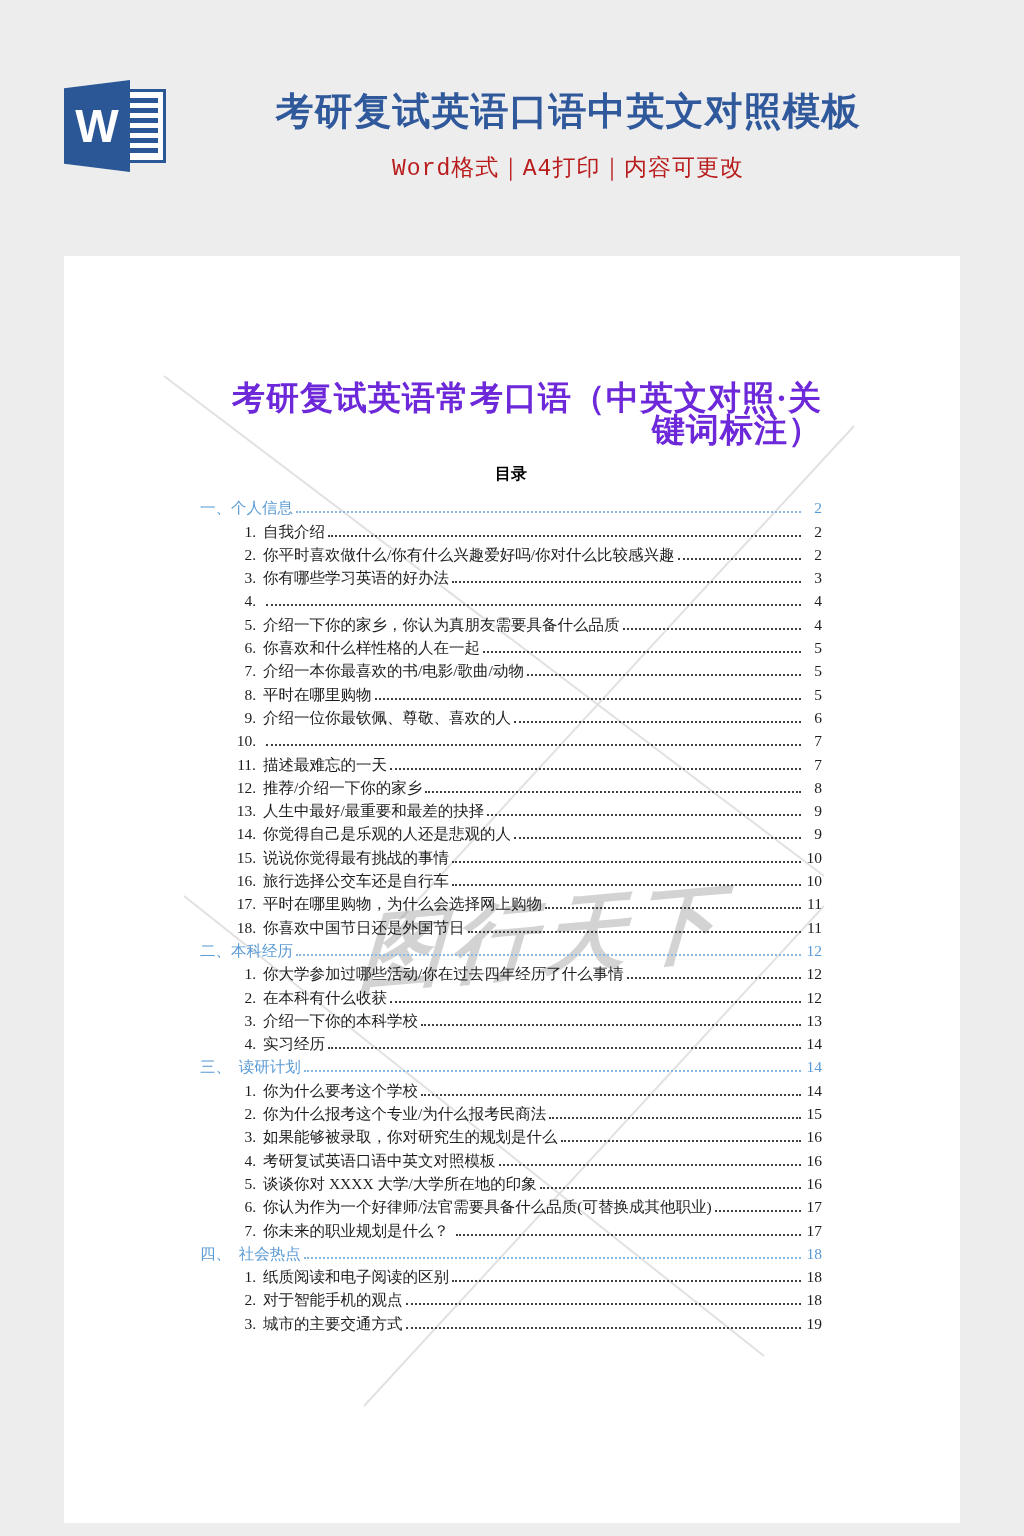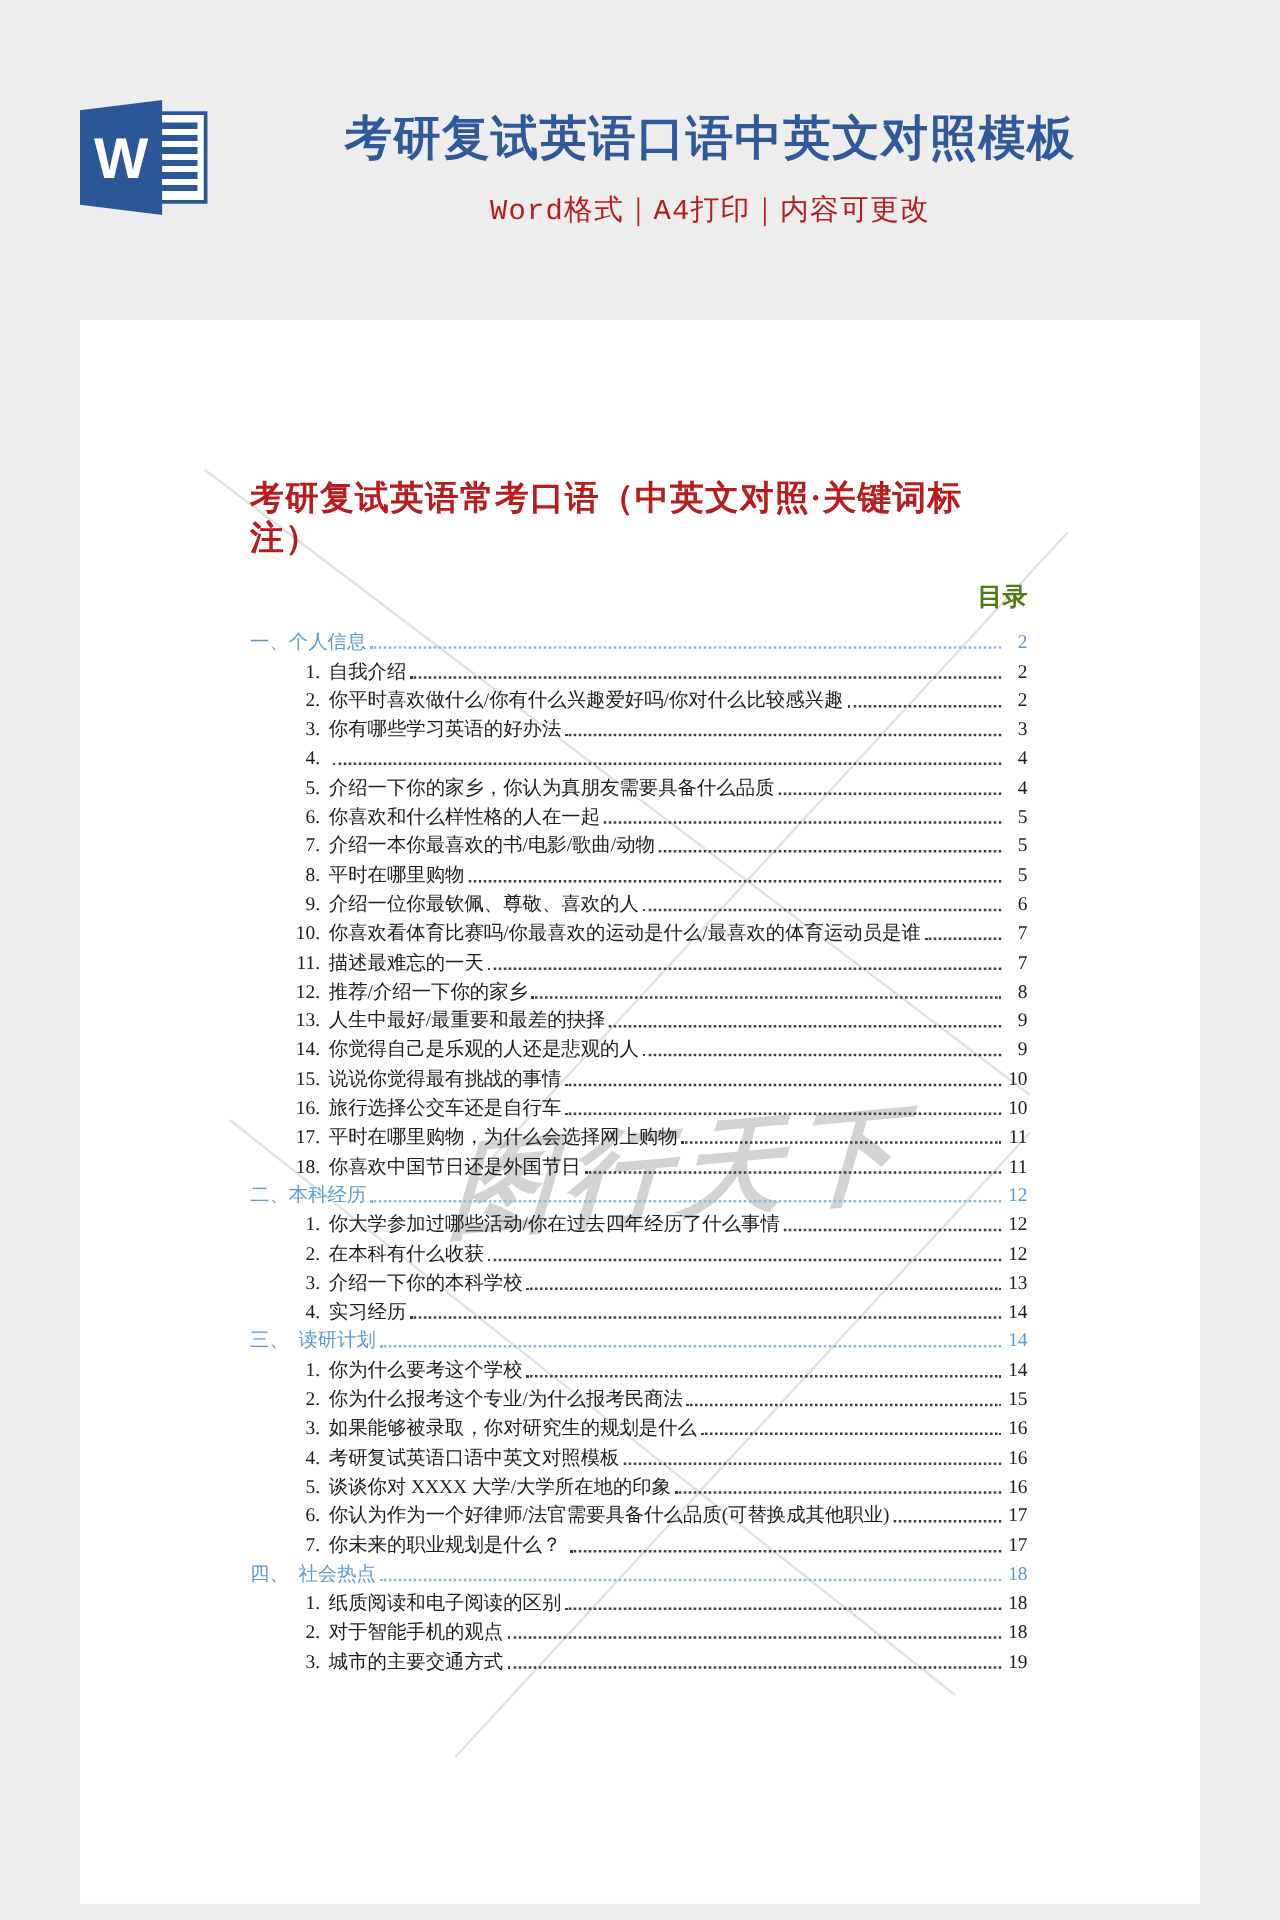--- a/index.html
+++ b/index.html
@@ -35,24 +35,24 @@
   }
   .wm-lines{position:absolute;left:0;top:0;width:896px;height:1267px;pointer-events:none;}
   .wm-text{
     position:absolute;left:295px;top:625px;white-space:nowrap;pointer-events:none;
     font-family:"DejaVu Serif",serif;font-style:italic;font-weight:700;
     font-size:84px;letter-spacing:8px;color:rgba(130,130,130,0.35);
     transform:rotate(-5deg) skewX(-8deg);
   }
   .content{position:relative;padding:126px 138px 0 136px;}
   .doc-title{
-    text-align:left;font-size:27px;font-weight:700;color:#b91c1c;
+    text-align:right;font-size:33px;font-weight:700;color:#6d28d9;
     letter-spacing:1px;line-height:32px;
   }
-  .toc-heading{text-align:right;margin-top:18px;font-size:20px;font-weight:700;color:#4d7c0f;}
+  .toc-heading{text-align:center;margin-top:18px;font-size:16px;font-weight:700;color:#000000;}
   .toc{margin-top:9px;}
   .toc-row{display:flex;align-items:flex-end;height:23.3px;font-size:15.5px;}
   .toc-row .num{flex:none;line-height:19px;white-space:pre;}
   .toc-row .label{flex:none;line-height:19px;white-space:pre;text-align:center;}
   .toc-row .leader{flex:1;min-width:12px;border-bottom:2px dotted #3f3f3f;margin:0 4px 4px 3px;}
   .toc-row .pg{flex:none;min-width:17px;text-align:right;line-height:19px;}
   .section-row{color:#5b9bd5;}
   .section-row .leader{border-bottom-color:#8ab7e2;}
   .item-row{margin-left:33px;color:#1d1d1d;}
   .item-row .num{width:23px;text-align:right;margin-right:7px;font-family:"Liberation Serif",serif;}
@@ -148,21 +148,20 @@
         <span class="pg">5</span>
       </div>
         <div class="toc-row item-row">
         <span class="num">9.</span>
         <span class="label">介绍一位你最钦佩、尊敬、喜欢的人</span>
         <span class="leader"></span>
         <span class="pg">6</span>
       </div>
         <div class="toc-row item-row">
         <span class="num">10.</span>
-        <span class="label">你喜欢看体育比赛吗/你最喜欢的运动是什么/最喜欢的体育运动员是谁</span>
         <span class="leader"></span>
         <span class="pg">7</span>
       </div>
         <div class="toc-row item-row">
         <span class="num">11.</span>
         <span class="label">描述最难忘的一天</span>
         <span class="leader"></span>
         <span class="pg">7</span>
       </div>
         <div class="toc-row item-row">

